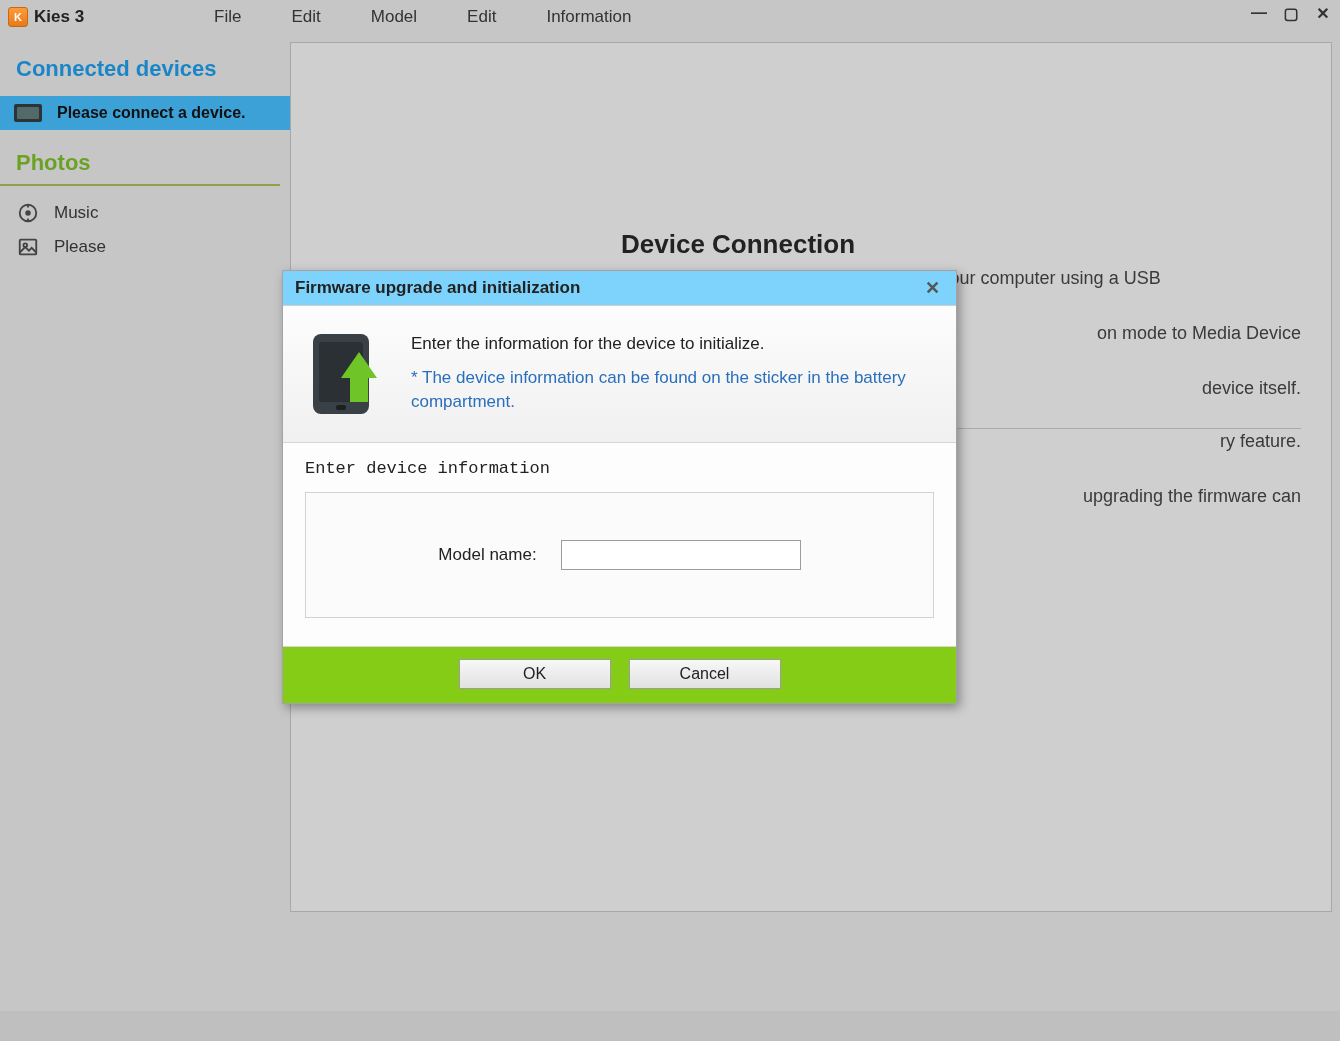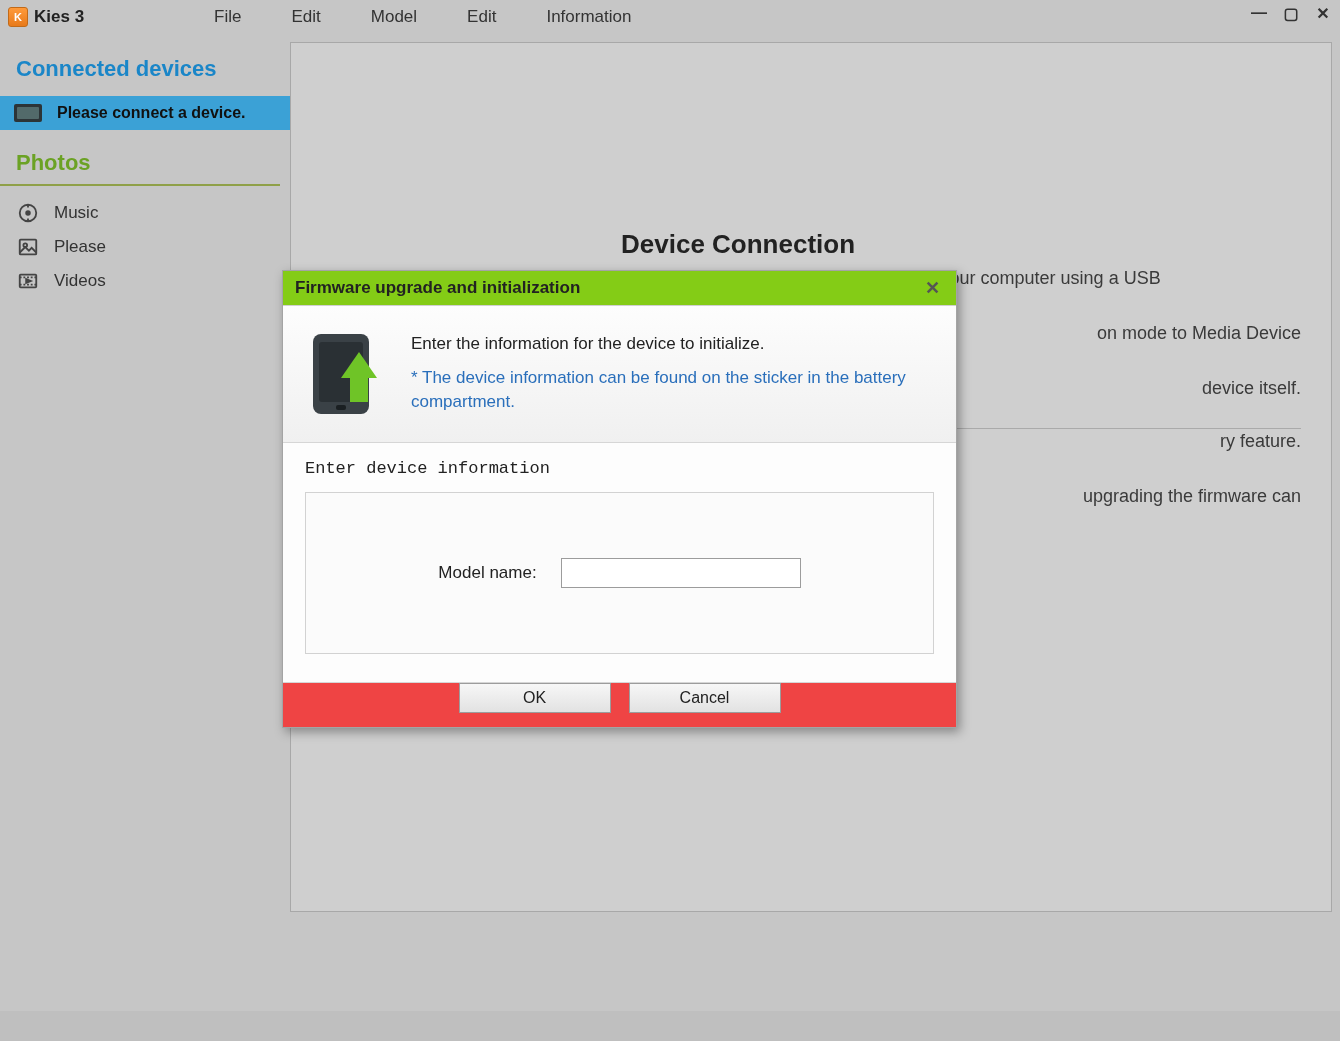--- a/index.html
+++ b/index.html
@@ -165,21 +165,21 @@
 
 .modal {
   position: absolute;
   left: 282px; top: 270px;
   width: 675px;
   background: #fff;
   border: 1px solid #a4a4a4;
   box-shadow: 3px 4px 10px rgba(0,0,0,.35);
 }
 .modal-title {
-  background: #84cc16;
+  background: #7dd3fc;
   border-bottom: 1px solid #d0d0d0;
   padding: 6px 12px;
   display: flex;
   align-items: center;
   justify-content: space-between;
   font-weight: 600;
   font-size: 17px;
   color: #222;
 }
 .modal-close {
@@ -239,41 +239,41 @@
   border-top: 1px solid #d6d6d6;
   padding: 16px 22px 28px 22px;
   background: #fdfdfd;
 }
 .section-label {
   color: #222; font-size: 17px; margin-bottom: 14px; font-family: Liberation Mono, monospace;
 }
 .info-box {
   border: 1px solid #d2d2d2;
   background: #fbfbfb;
-  height: 162px;
+  height: 126px;
   display: flex;
   align-items: center;
   justify-content: center;
   gap: 24px;
 }
 .info-label { color: #222; font-size: 17px; }
 .info-input {
   width: 240px; height: 30px;
   border: 1px solid #9c9c9c;
   background: #fff;
   font-size: 16px;
   padding: 2px 6px;
 }
 .modal-footer {
   border-top: 1px solid #d6d6d6;
-  background: #ef4444;
+  background: #84cc16;
   display: flex;
   justify-content: center;
   gap: 18px;
-  padding: 0 0 14px 0;
+  padding: 12px 0 14px 0;
 }
 .btn {
   width: 152px; height: 30px;
   background: linear-gradient(#f7f7f7, #e2e2e2);
   border: 1px solid #9c9c9c;
   font-size: 16px;
   color: #222;
 }
 </style>
 </head>
@@ -319,30 +319,20 @@
       <div class="lib-item">
         <span class="lib-icon">
           <svg viewBox="0 0 24 24" fill="none" stroke="#444" stroke-width="2">
               <rect x="3" y="4" width="18" height="16" rx="1"></rect>
               <circle cx="9" cy="10" r="2"></circle>
               <path d="M3 18l6-6 4 4 3-3 5 5"></path>
             </svg>
         </span>
         <span>Please</span>
       </div>
-      <div class="lib-item">
-        <span class="lib-icon">
-          <svg viewBox="0 0 24 24" fill="none" stroke="#444" stroke-width="2">
-              <rect x="3" y="5" width="18" height="14" rx="1"></rect>
-              <path d="M3 8h18M3 16h18" stroke-dasharray="2 2"></path>
-              <path d="M10 10l5 2-5 2z" fill="#444"></path>
-            </svg>
-        </span>
-        <span>Videos</span>
-      </div>
     </div>
 
     <div class="main-area">
       <div class="content-panel">
         <div class="bg-content">
           <div class="bg-phone"></div>
           <div class="bg-text">
             <div class="bg-title">Device Connection</div>
             <div class="bg-para">You can connect your device to Kies on your computer using a USB</div>
             <div class="bg-para" style="text-align:right;">on mode to Media Device</div>

